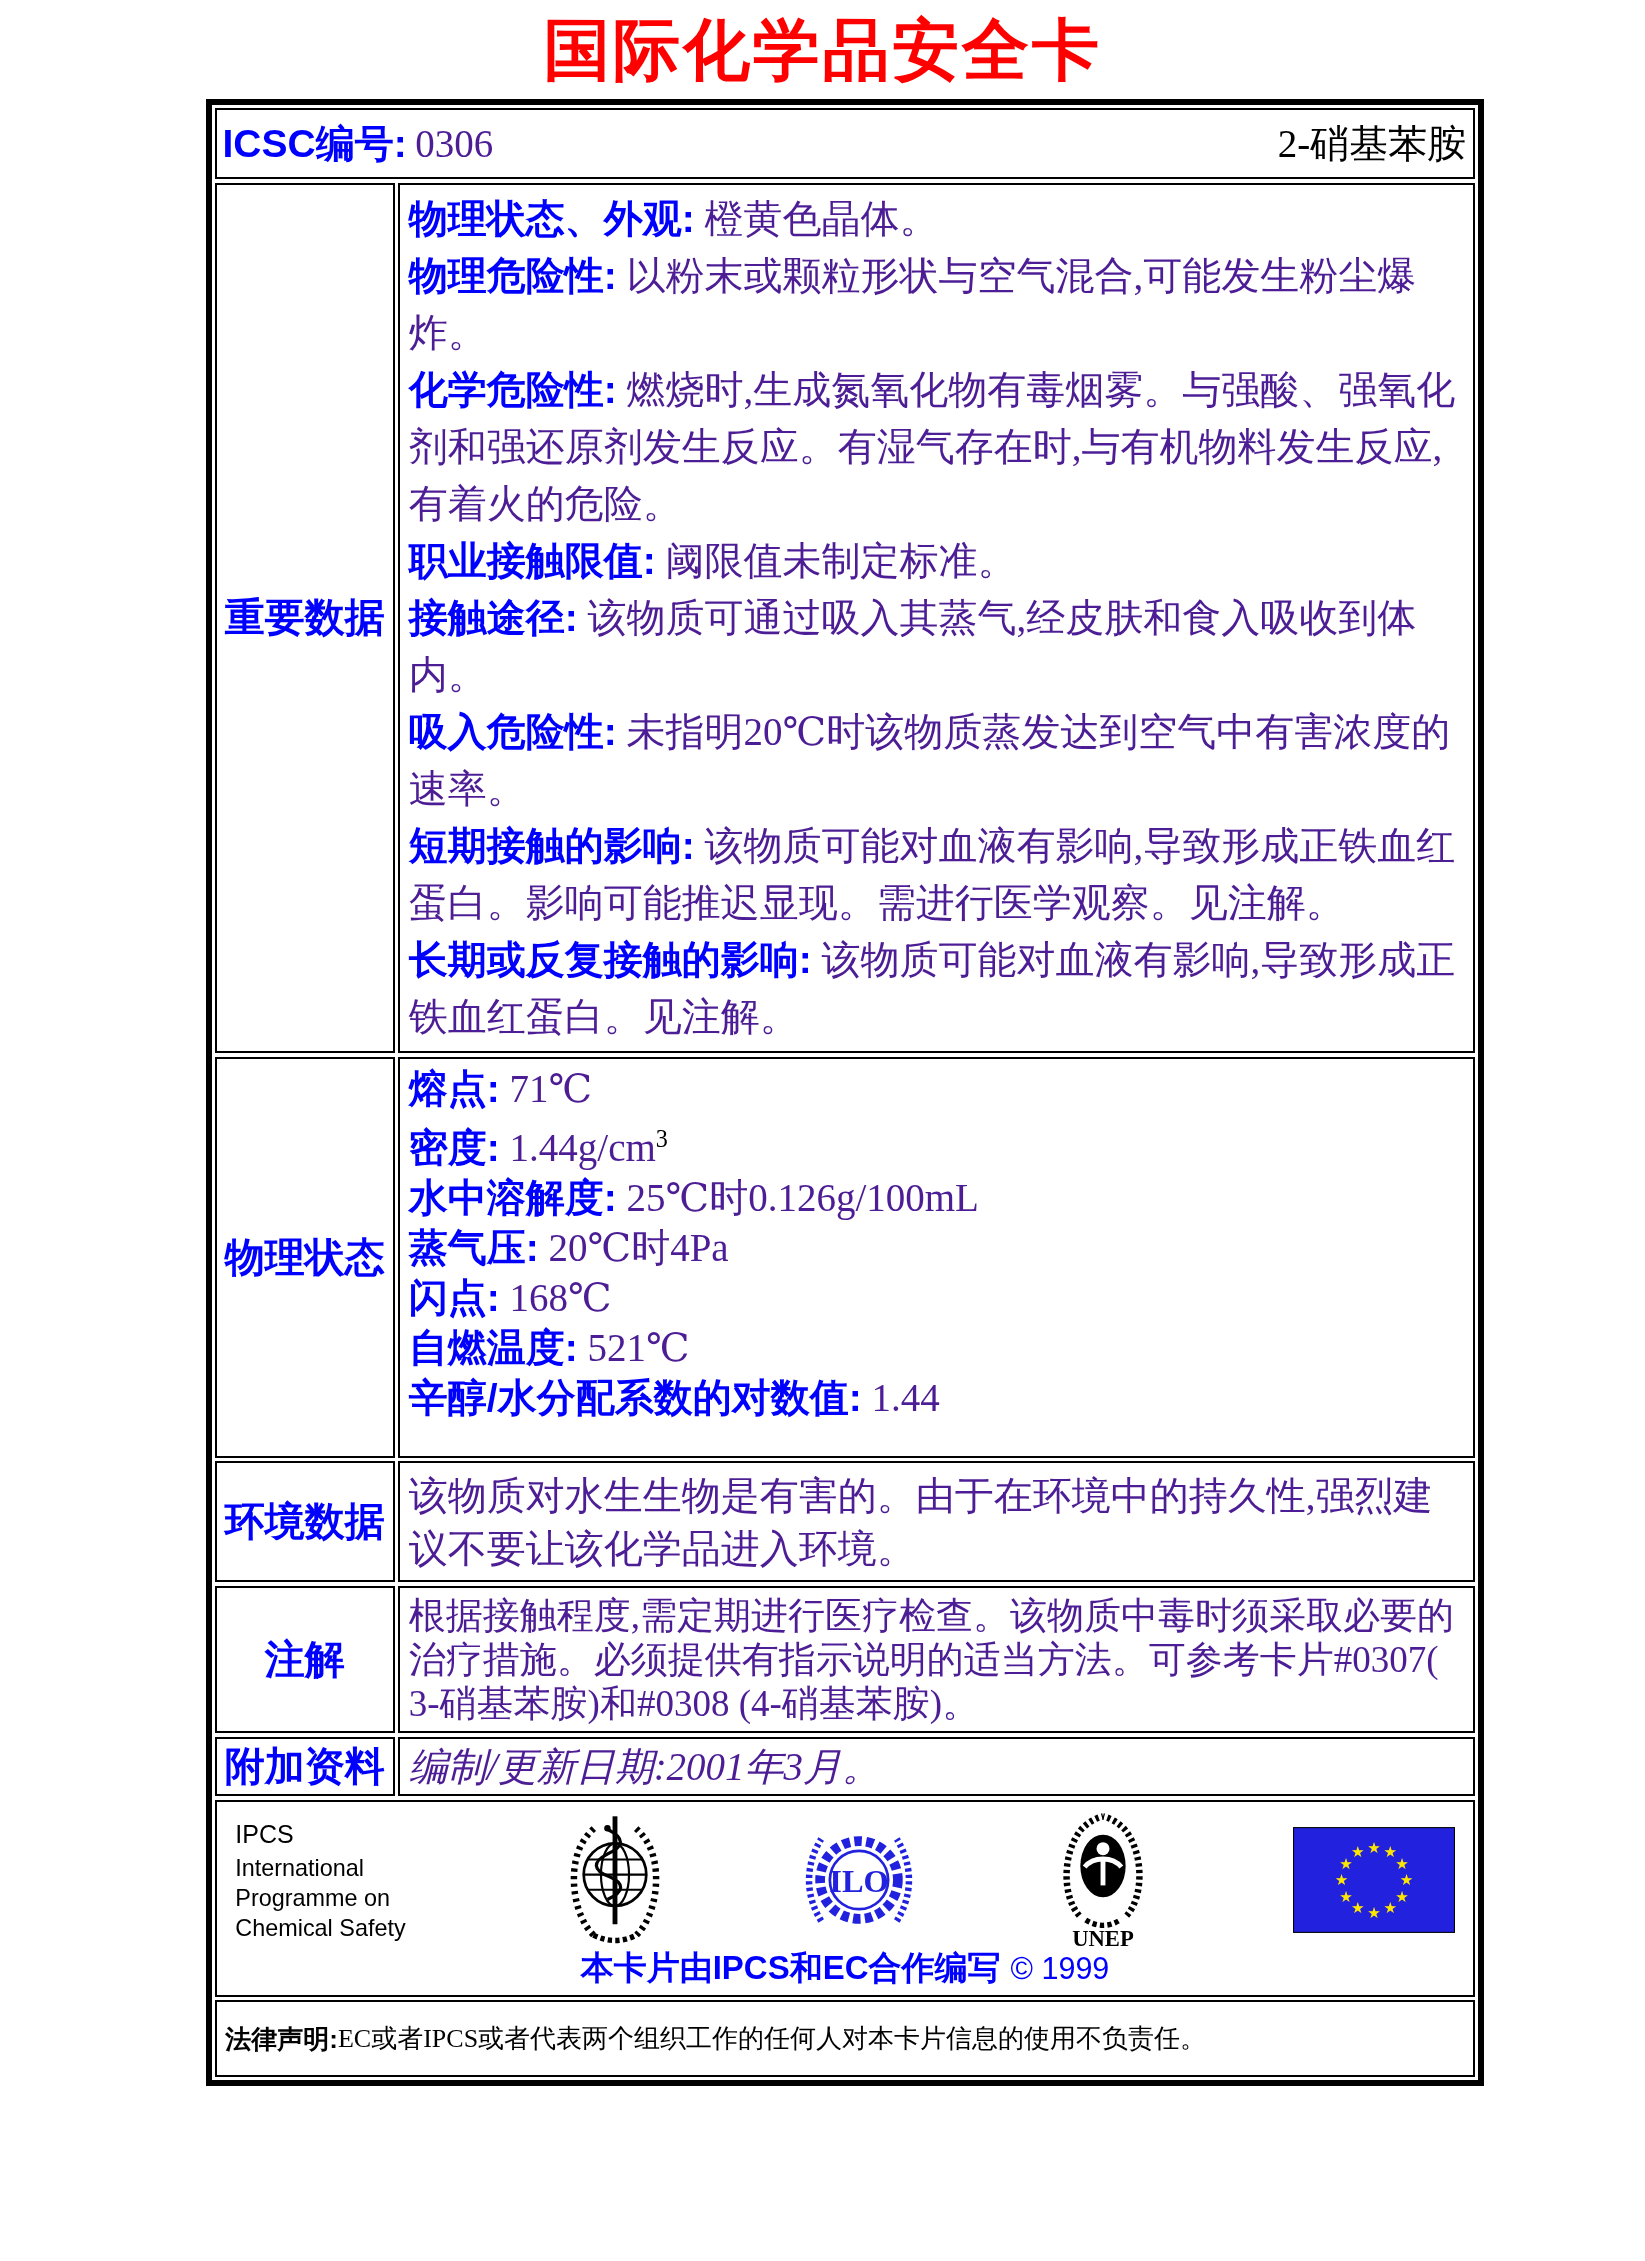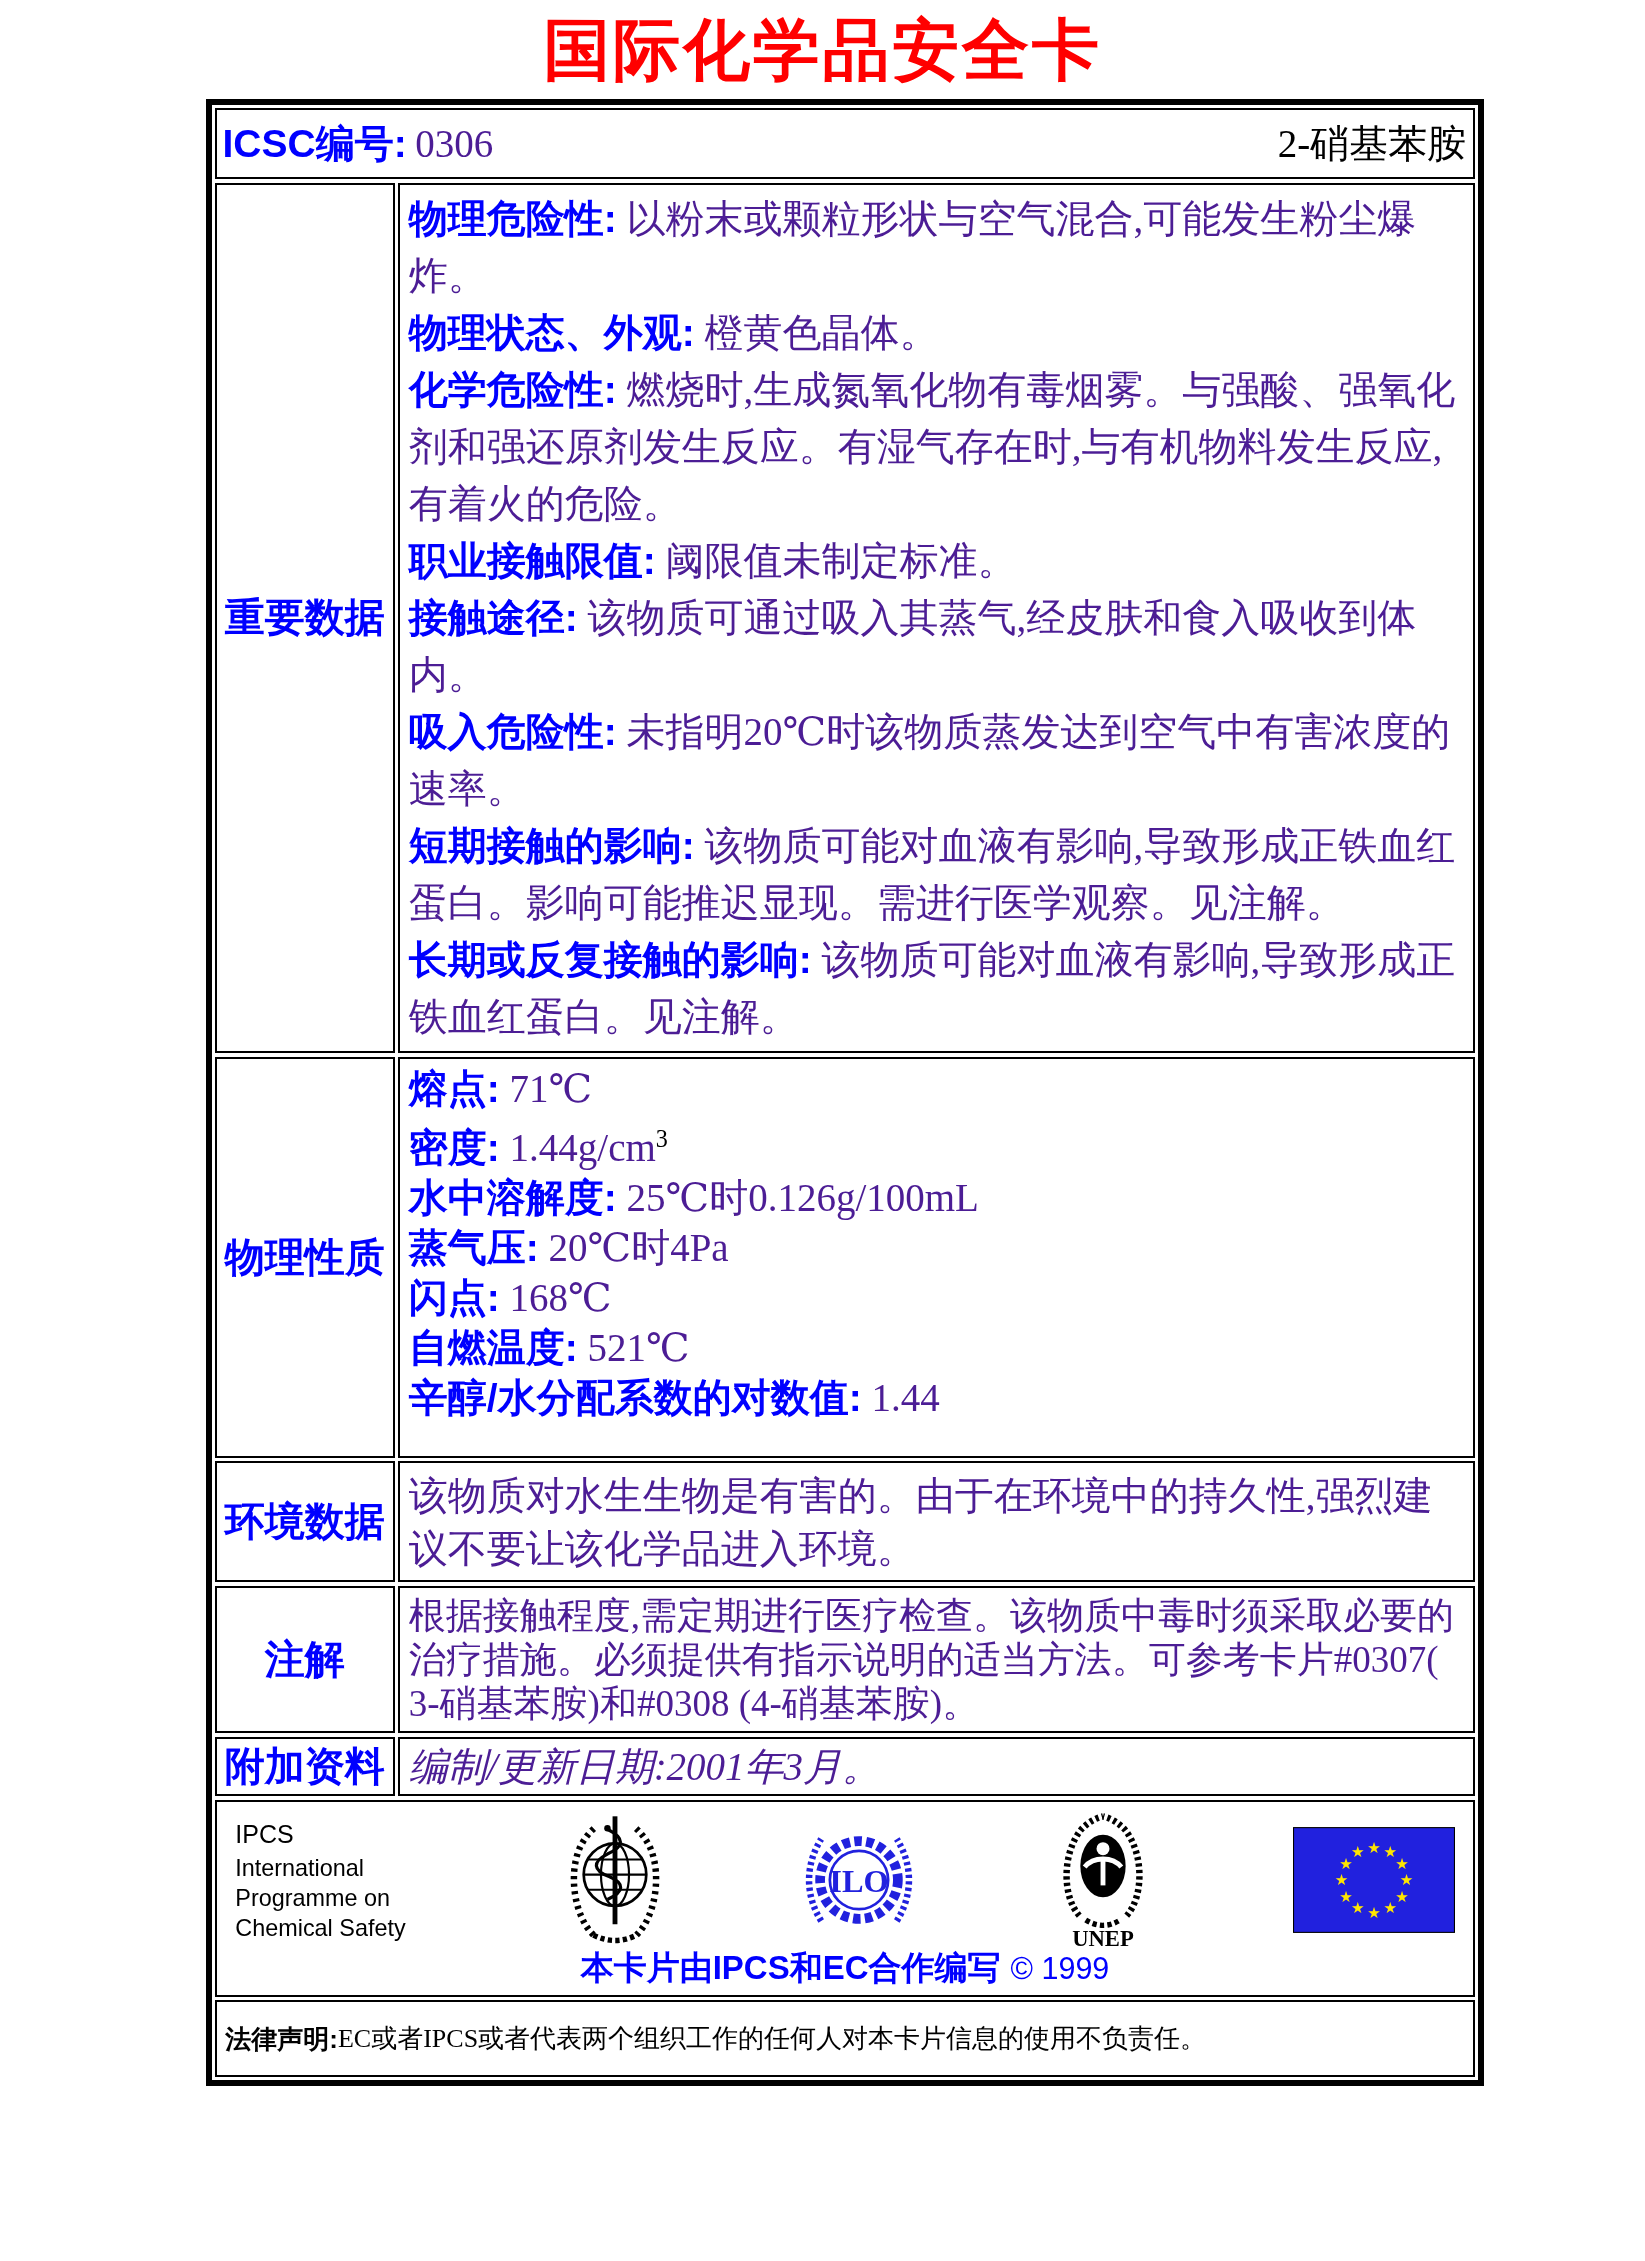--- a/index.html
+++ b/index.html
@@ -91,33 +91,33 @@
       <div class="header-left">
         <span class="seg-label">ICSC编号:</span><span class="seg-text">0306</span>
       </div>
       <div class="chem-name">2-硝基苯胺</div>
     </div>
   </div>
 
   <div class="row section-row sec-0">
     <div class="cell label-cell">重要数据</div>
     <div class="cell content-cell">
+        <div class="para"><span class="seg-label">物理状态、外观:</span><span class="seg-text"> 橙黄色晶体。</span></div>
         <div class="para"><span class="seg-label">物理危险性:</span><span class="seg-text"> 以粉末或颗粒形状与空气混合,可能发生粉尘爆炸。</span></div>
-        <div class="para"><span class="seg-label">物理状态、外观:</span><span class="seg-text"> 橙黄色晶体。</span></div>
         <div class="para"><span class="seg-label">化学危险性:</span><span class="seg-text"> 燃烧时,生成氮氧化物有毒烟雾。与强酸、强氧化剂和强还原剂发生反应。有湿气存在时,与有机物料发生反应,有着火的危险。</span></div>
         <div class="para"><span class="seg-label">职业接触限值:</span><span class="seg-text"> 阈限值未制定标准。</span></div>
         <div class="para"><span class="seg-label">接触途径:</span><span class="seg-text"> 该物质可通过吸入其蒸气,经皮肤和食入吸收到体内。</span></div>
         <div class="para"><span class="seg-label">吸入危险性:</span><span class="seg-text"> 未指明20℃时该物质蒸发达到空气中有害浓度的速率。</span></div>
         <div class="para"><span class="seg-label">短期接触的影响:</span><span class="seg-text"> 该物质可能对血液有影响,导致形成正铁血红蛋白。影响可能推迟显现。需进行医学观察。见注解。</span></div>
         <div class="para"><span class="seg-label">长期或反复接触的影响:</span><span class="seg-text"> 该物质可能对血液有影响,导致形成正铁血红蛋白。见注解。</span></div>
       </div>
   </div>
 
   <div class="row section-row sec-1">
-    <div class="cell label-cell">物理性质</div>
+    <div class="cell label-cell">物理状态</div>
     <div class="cell content-cell">
         <div class="para"><span class="seg-label">熔点:</span><span class="seg-text"> 71℃</span></div>
         <div class="para"><span class="seg-label">密度:</span><span class="seg-text"> 1.44g/cm</span><sup class="seg-sup">3</sup></div>
         <div class="para"><span class="seg-label">水中溶解度:</span><span class="seg-text"> 25℃时0.126g/100mL</span></div>
         <div class="para"><span class="seg-label">蒸气压:</span><span class="seg-text"> 20℃时4Pa</span></div>
         <div class="para"><span class="seg-label">闪点:</span><span class="seg-text"> 168℃</span></div>
         <div class="para"><span class="seg-label">自燃温度:</span><span class="seg-text"> 521℃</span></div>
         <div class="para"><span class="seg-label">辛醇/水分配系数的对数值:</span><span class="seg-text"> 1.44</span></div>
       </div>
   </div>

